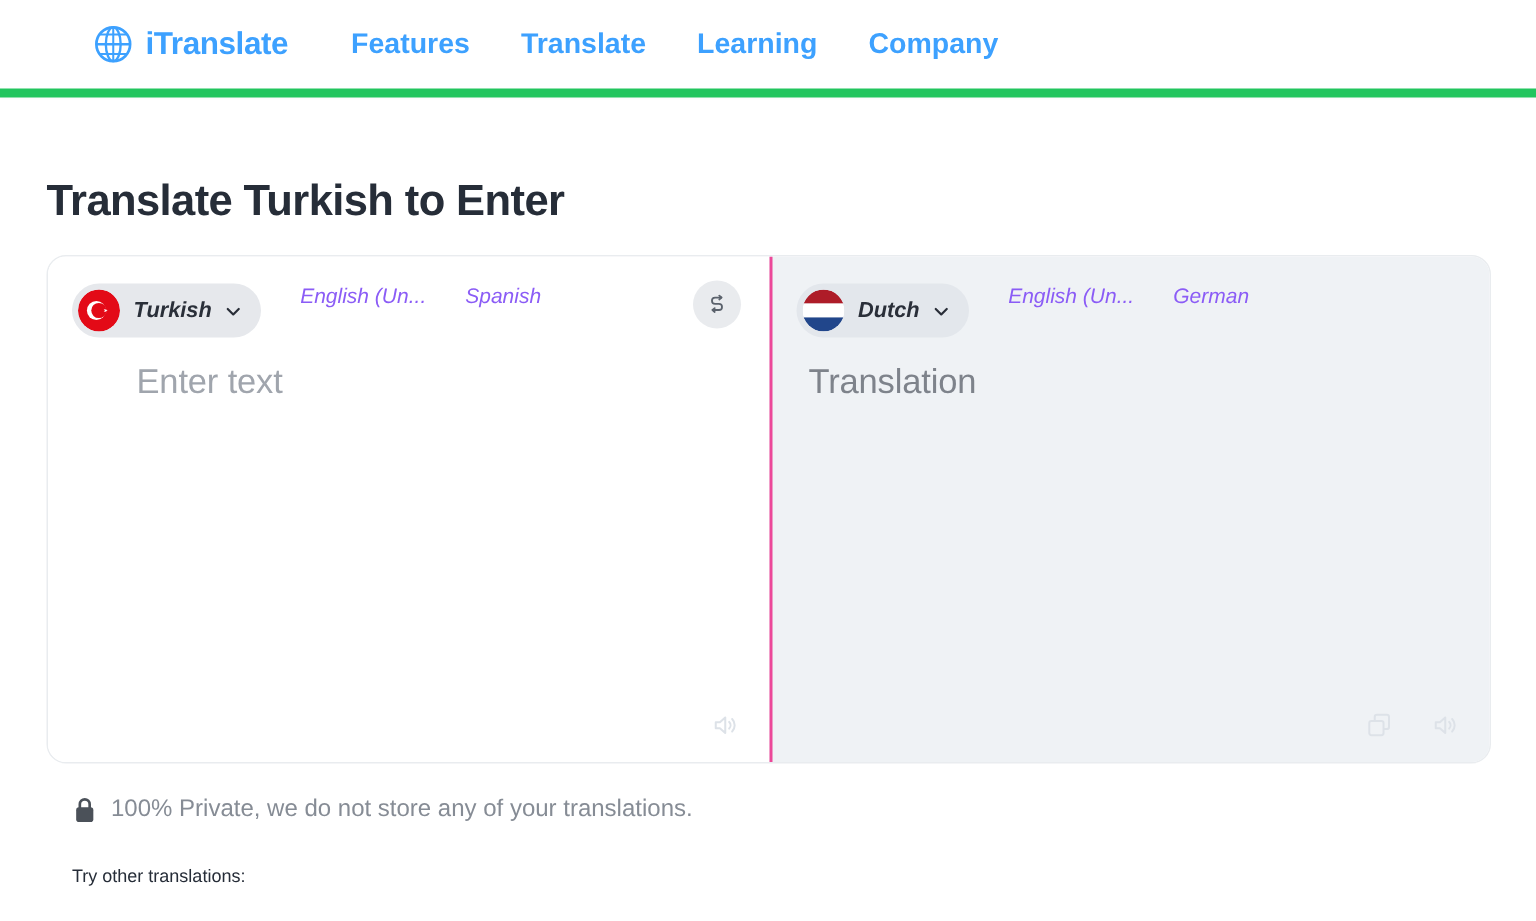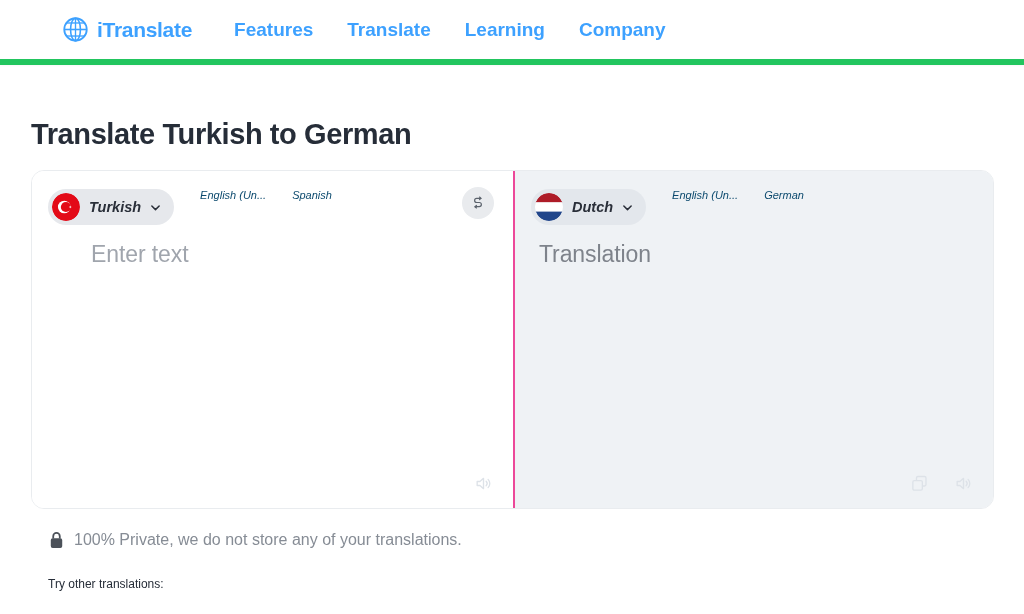--- a/index.html
+++ b/index.html
@@ -64,21 +64,21 @@
     height: 36px; padding: 0 13px 0 4px;
     background: #e6e8ec; border-radius: 18px;
     cursor: pointer;
   }
   .panel-target .lang-pill { background: #e3e7ec; }
   .flag { width: 28px; height: 28px; border-radius: 50%; display:block; flex: 0 0 28px; }
   .lang-name { font-size: 14.5px; font-weight: 700; color: #2a2f39; }
   .chev { width: 11px; height: 11px; display: block; }
 
   .lang-alt {
-    font-size: 11px; color: #0c4a6e; white-space: nowrap; cursor: pointer;
+    font-size: 14px; color: #8b5cf6; white-space: nowrap; cursor: pointer;
   }
   .alt1 { margin-left: 26px; }
   .alt2 { margin-left: 26px; }
 
   .swap-btn {
     position: absolute; top: 187px; left: 462px;
     width: 32px; height: 32px; border-radius: 50%;
     background: #e9ebee;
     display: flex; align-items: center; justify-content: center;
     cursor: pointer; z-index: 5;
@@ -142,21 +142,21 @@
     </div>
 
     <div class="nav">
       <span class="nav-link">Features</span>
       <span class="nav-link">Translate</span>
       <span class="nav-link">Learning</span>
       <span class="nav-link">Company</span>
     </div>
   </div>
 
-  <h1 class="page-title">Translate Turkish to German</h1>
+  <h1 class="page-title">Translate Turkish to Enter</h1>
 
   <div class="translator-card">
 
     <div class="panel panel-source">
       <div class="lang-bar">
         <div class="lang-pill">
           <span>
             <svg class="flag" viewBox="0 0 32 32">
               <circle cx="16" cy="16" r="16" fill="#E30A17"></circle>
               <circle cx="14" cy="16" r="7.2" fill="#fff"></circle>

